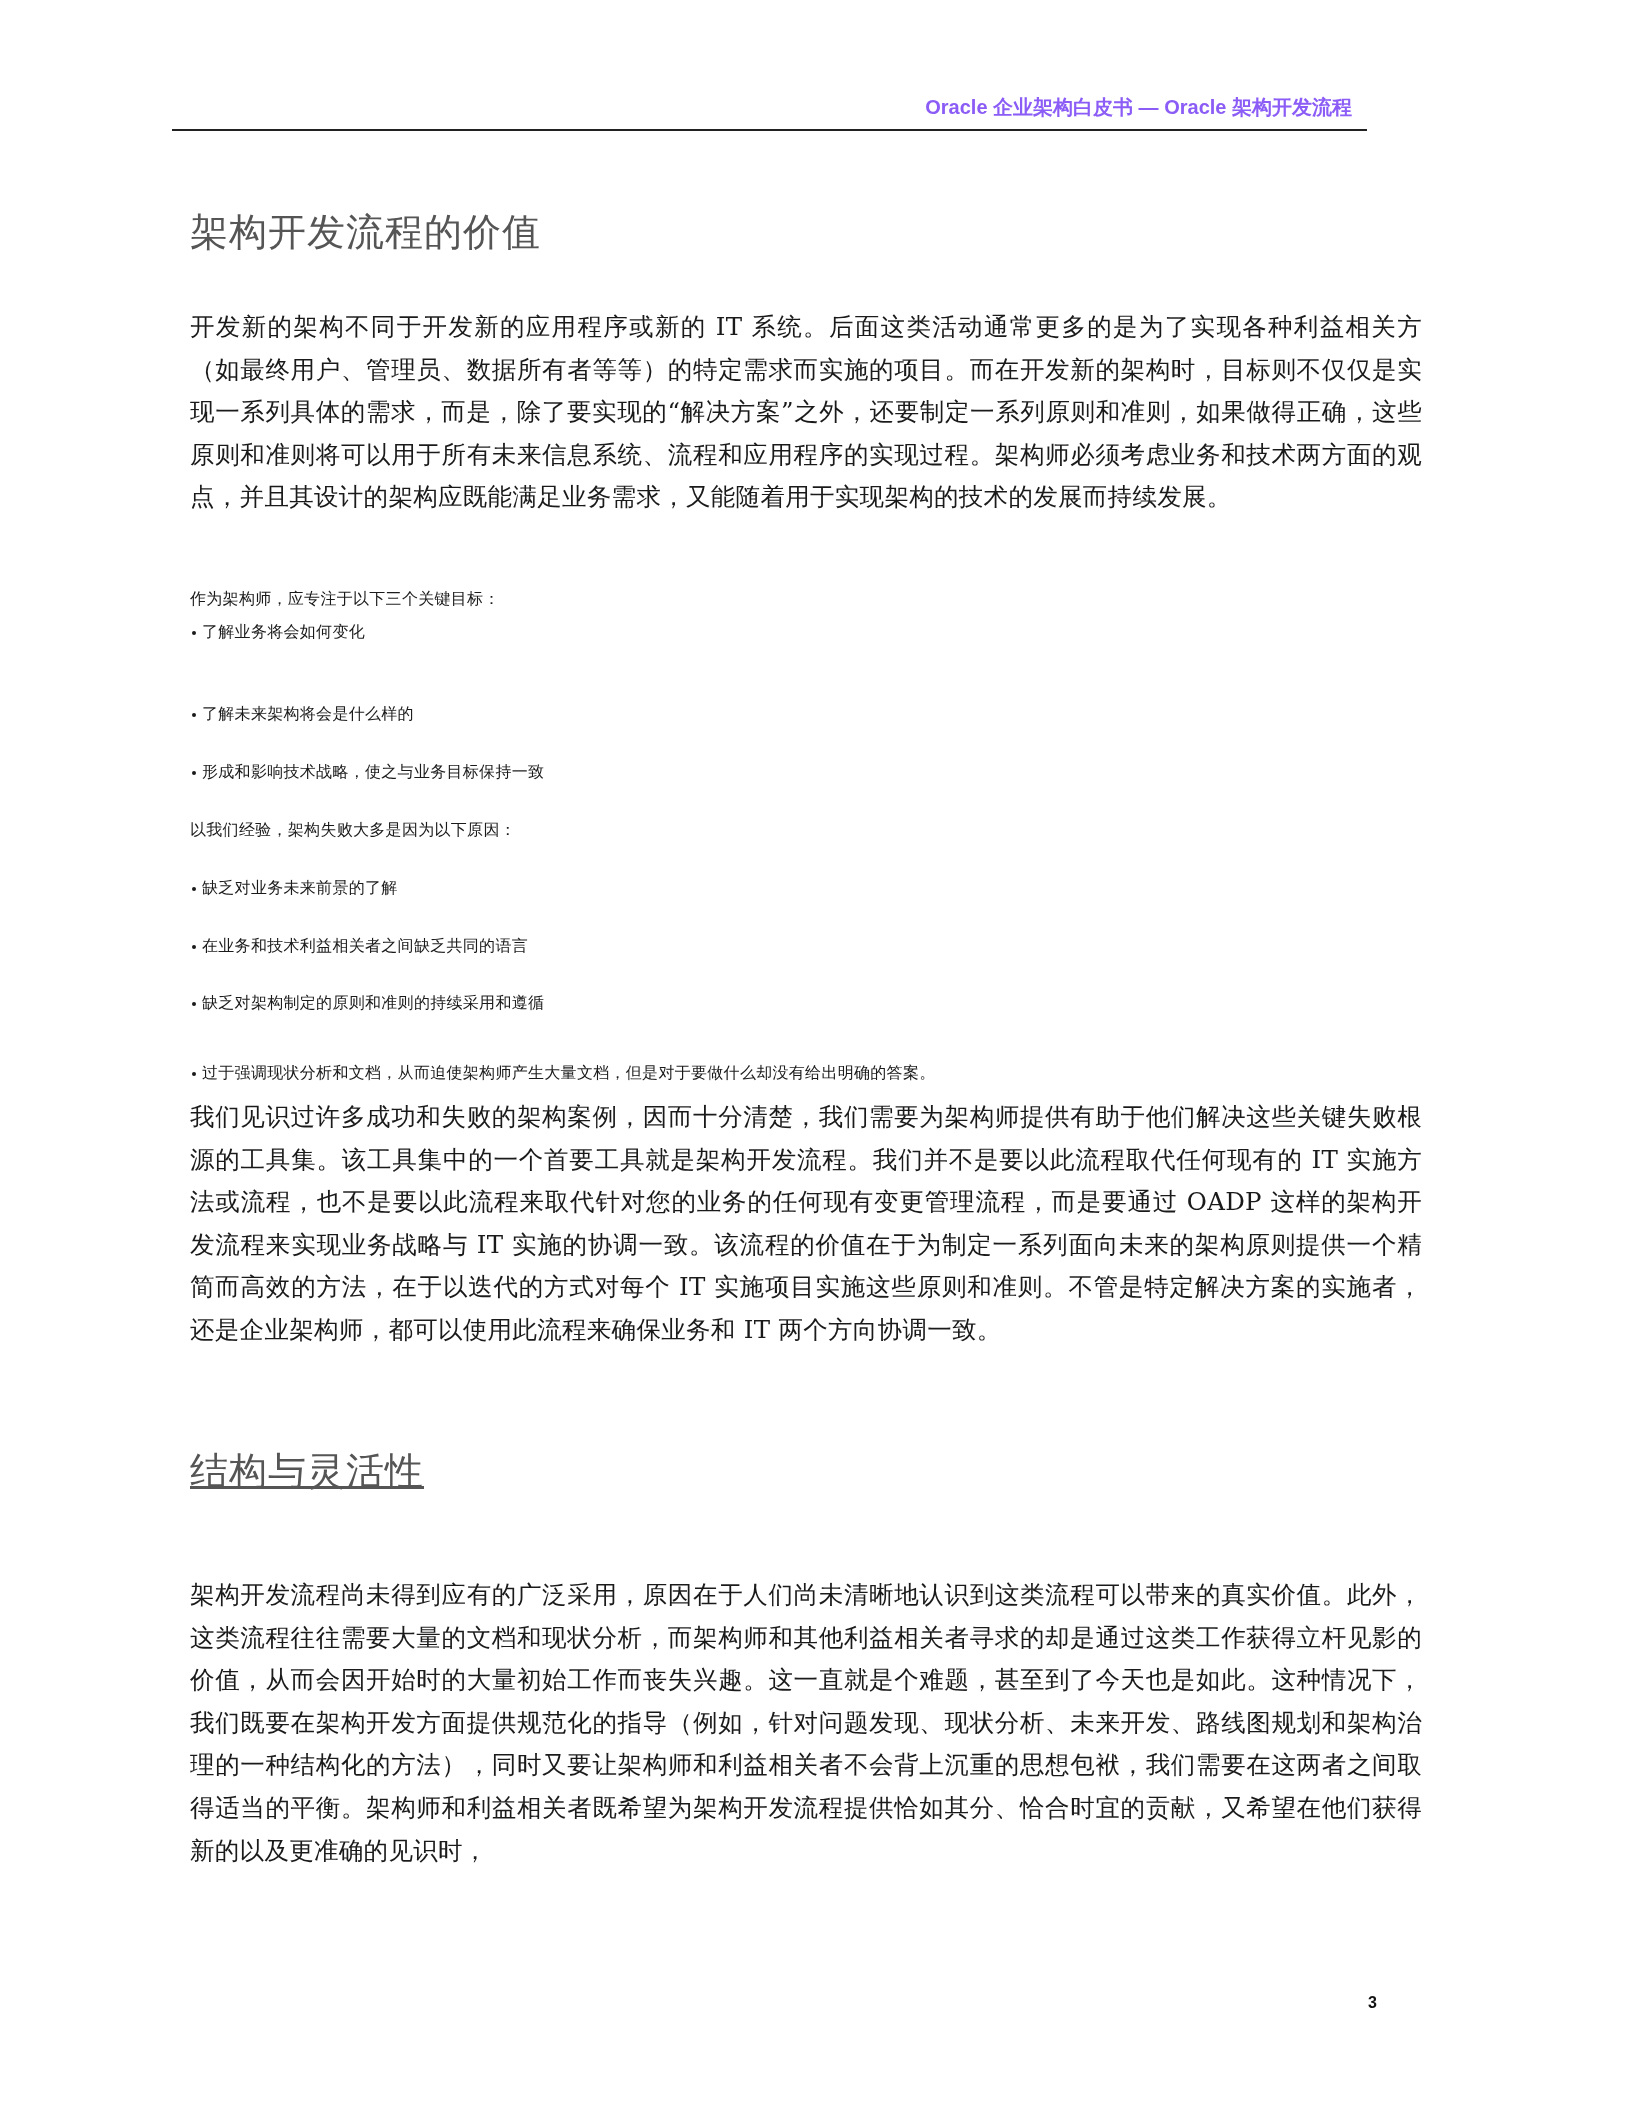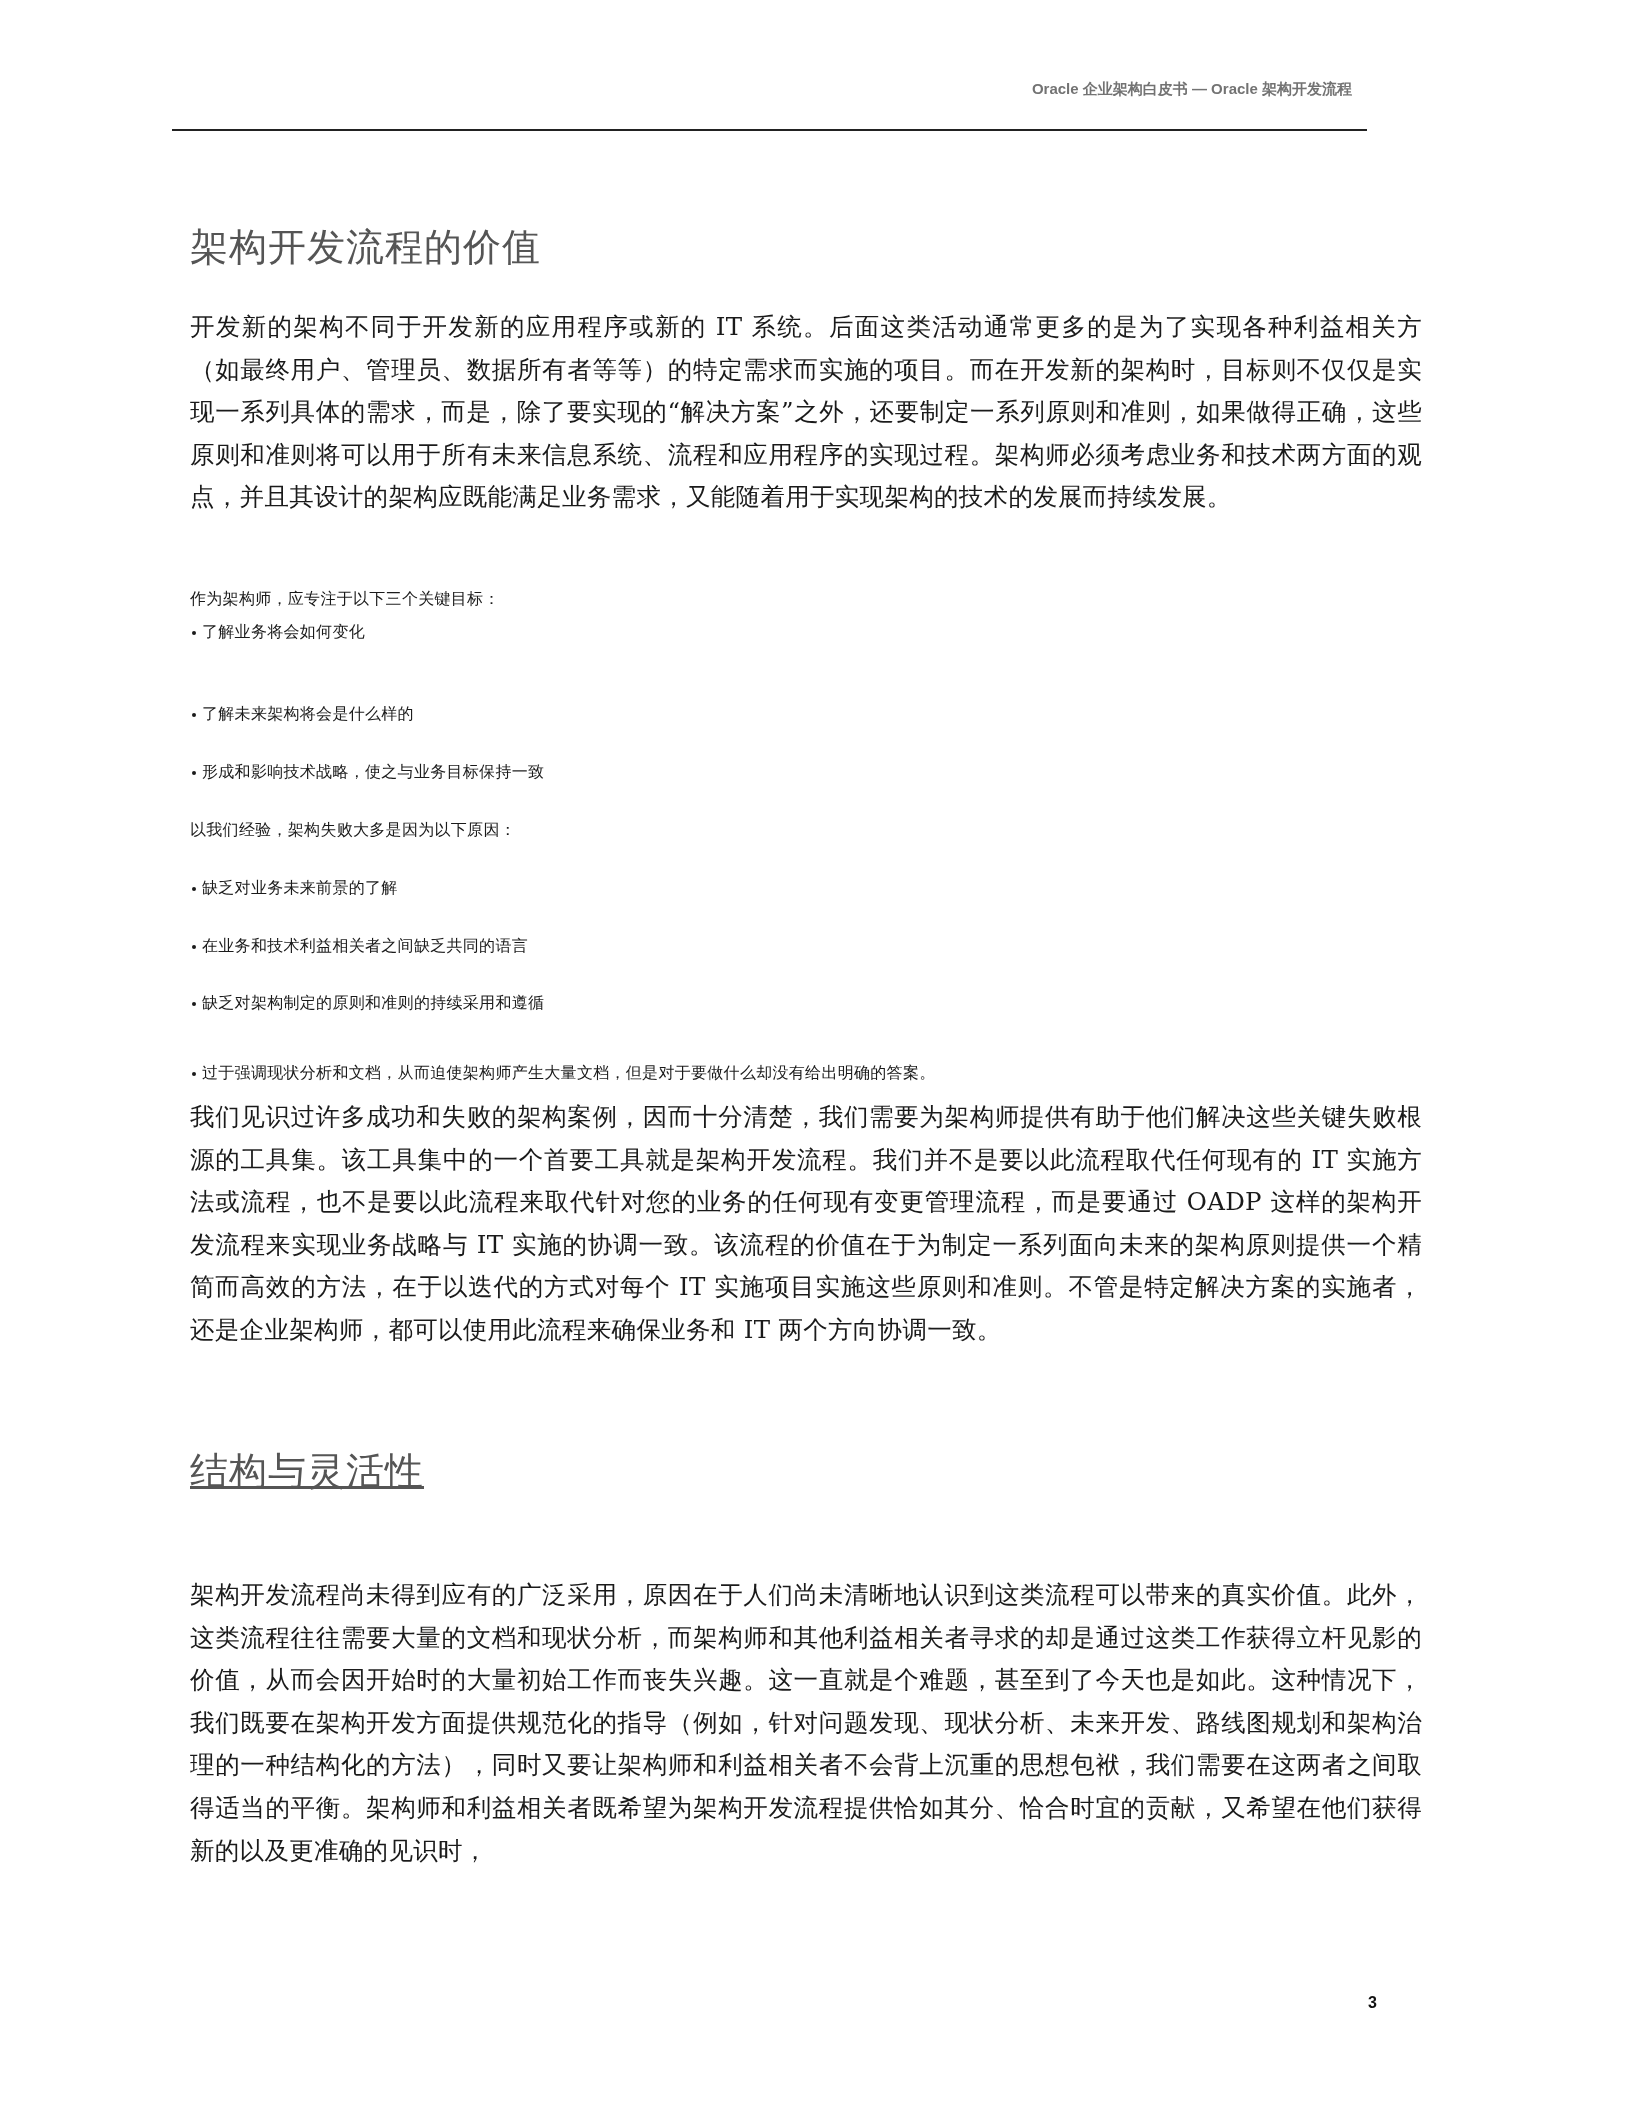--- a/index.html
+++ b/index.html
@@ -1,38 +1,38 @@
 <!DOCTYPE html>
 <html><head>
 <meta charset="utf-8">
 <style>
   html, body { margin:0; padding:0; background:#ffffff; }
   body { width:1631px; height:2111px; position:relative; overflow:hidden;
          font-family:"DejaVu Serif","Liberation Serif",serif; color:#1a1a1a; }
-  .running-header { position:absolute; right:279px; top:80px; font-family:"Liberation Sans","DejaVu Sans",sans-serif;
-         font-weight:bold; font-size:15px; color:#737373; white-space:nowrap; }
+  .running-header { position:absolute; right:279px; top:94px; font-family:"Liberation Sans","DejaVu Sans",sans-serif;
+         font-weight:bold; font-size:20px; color:#8b5cf6; white-space:nowrap; }
   .rule { position:absolute; left:172px; top:129px; width:1195px; height:2px; background:#222; }
   .content { position:absolute; left:190px; top:0; width:1232px; }
   h2 { position:absolute; left:0; margin:0; font-family:"DejaVu Sans","Liberation Sans",sans-serif; font-weight:normal;
        font-size:38px; color:#555555; letter-spacing:1px; white-space:nowrap; }
   .para { position:absolute; left:0; width:1232px; margin:0; font-size:24.5px; line-height:42.6px;
           text-align:justify; text-align-last:left; letter-spacing:0.3px; }
   .line { position:absolute; left:0; margin:0; font-size:16px; line-height:30px; white-space:nowrap; letter-spacing:0.3px; }
   .bullet-dot { display:inline-block; width:4px; height:4px; background:#1a1a1a; border-radius:50%; vertical-align:middle; margin-right:6px; margin-left:2px; }
   .page-number { position:absolute; left:1368px; top:1994px; font-family:"Liberation Sans","DejaVu Sans",sans-serif;
          font-weight:bold; font-size:16px; color:#111; }
 </style>
 </head>
 <body>
 
 <div class="running-header">Oracle 企业架构白皮书 — Oracle 架构开发流程</div>
 <div class="rule"></div>
 
 <div class="content">
-  <h2 style="top:222px;">架构开发流程的价值</h2>
+  <h2 style="top:207px;">架构开发流程的价值</h2>
 
   <p class="para" style="top:306px;">开发新的架构不同于开发新的应用程序或新的 IT 系统。后面这类活动通常更多的是为了实现各种利益相关方（如最终用户、管理员、数据所有者等等）的特定需求而实施的项目。而在开发新的架构时，目标则不仅仅是实现一系列具体的需求，而是，除了要实现的“解决方案”之外，还要制定一系列原则和准则，如果做得正确，这些原则和准则将可以用于所有未来信息系统、流程和应用程序的实现过程。架构师必须考虑业务和技术两方面的观点，并且其设计的架构应既能满足业务需求，又能随着用于实现架构的技术的发展而持续发展。</p>
 
   <p class="line" style="top:584px;">作为架构师，应专注于以下三个关键目标：</p>
 
   <p class="line" style="top:617px;text-align:center;"><span class="bullet-dot"></span><span>了解业务将会如何变化</span></p>
   <p class="line" style="top:699px;"><span class="bullet-dot"></span><span>了解未来架构将会是什么样的</span></p>
   <p class="line" style="top:757px;"><span class="bullet-dot"></span><span>形成和影响技术战略，使之与业务目标保持一致</span></p>
 
   <p class="line" style="top:815px;">以我们经验，架构失败大多是因为以下原因：</p>

